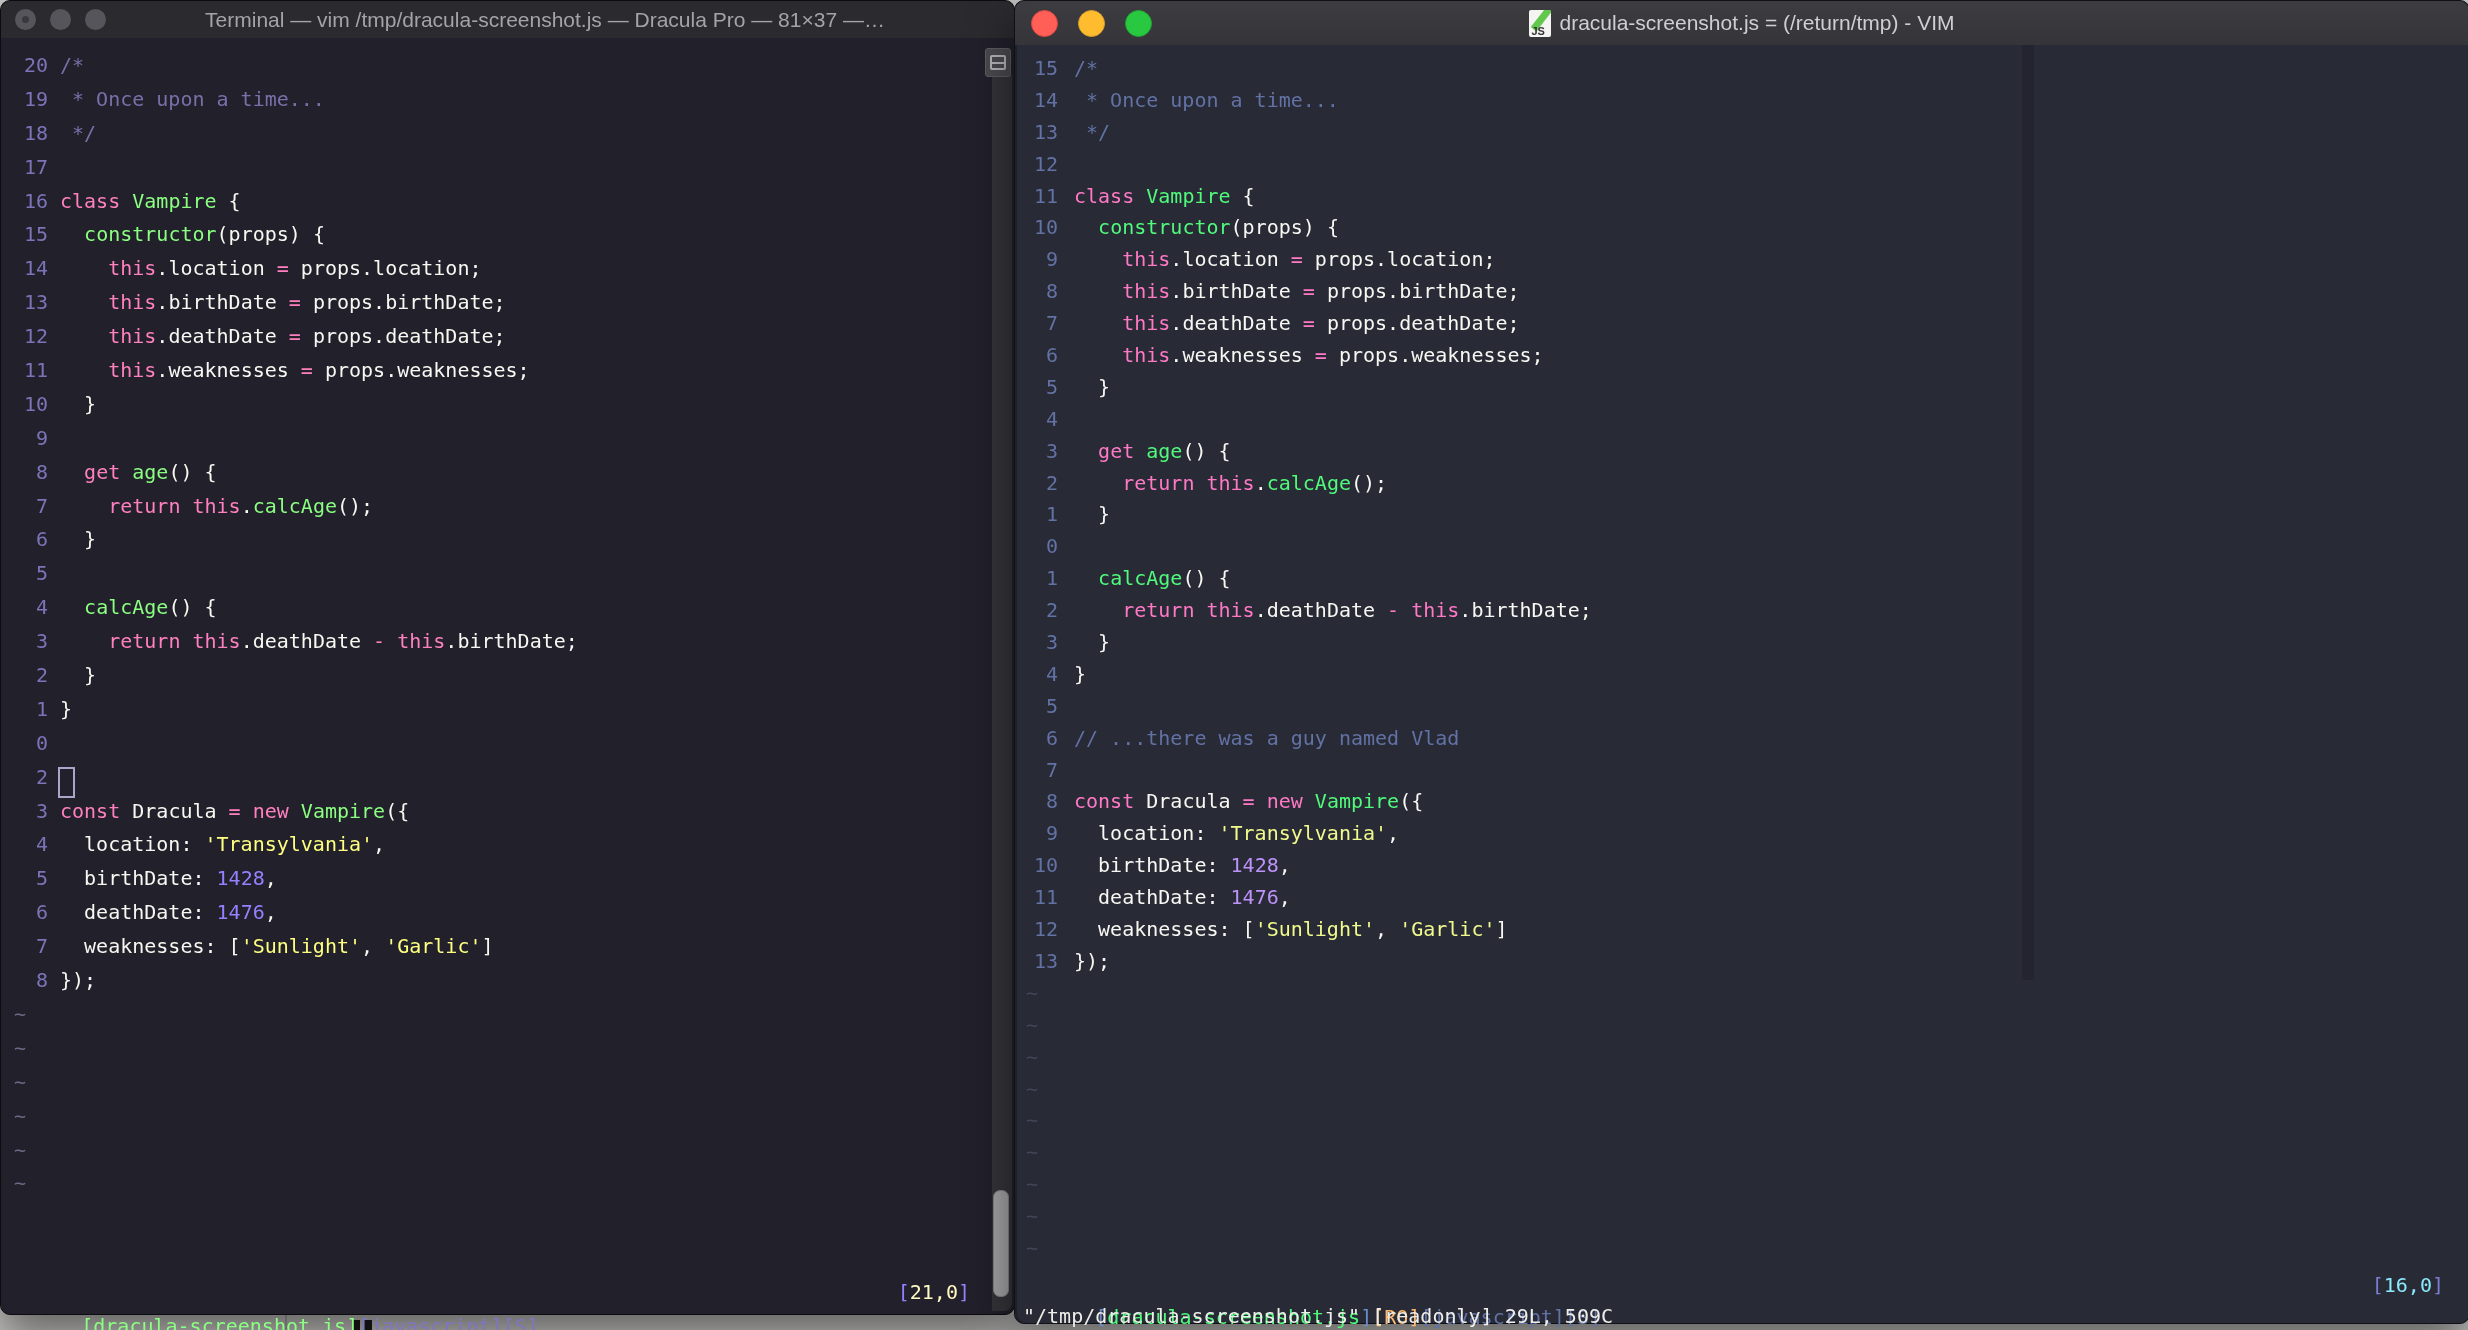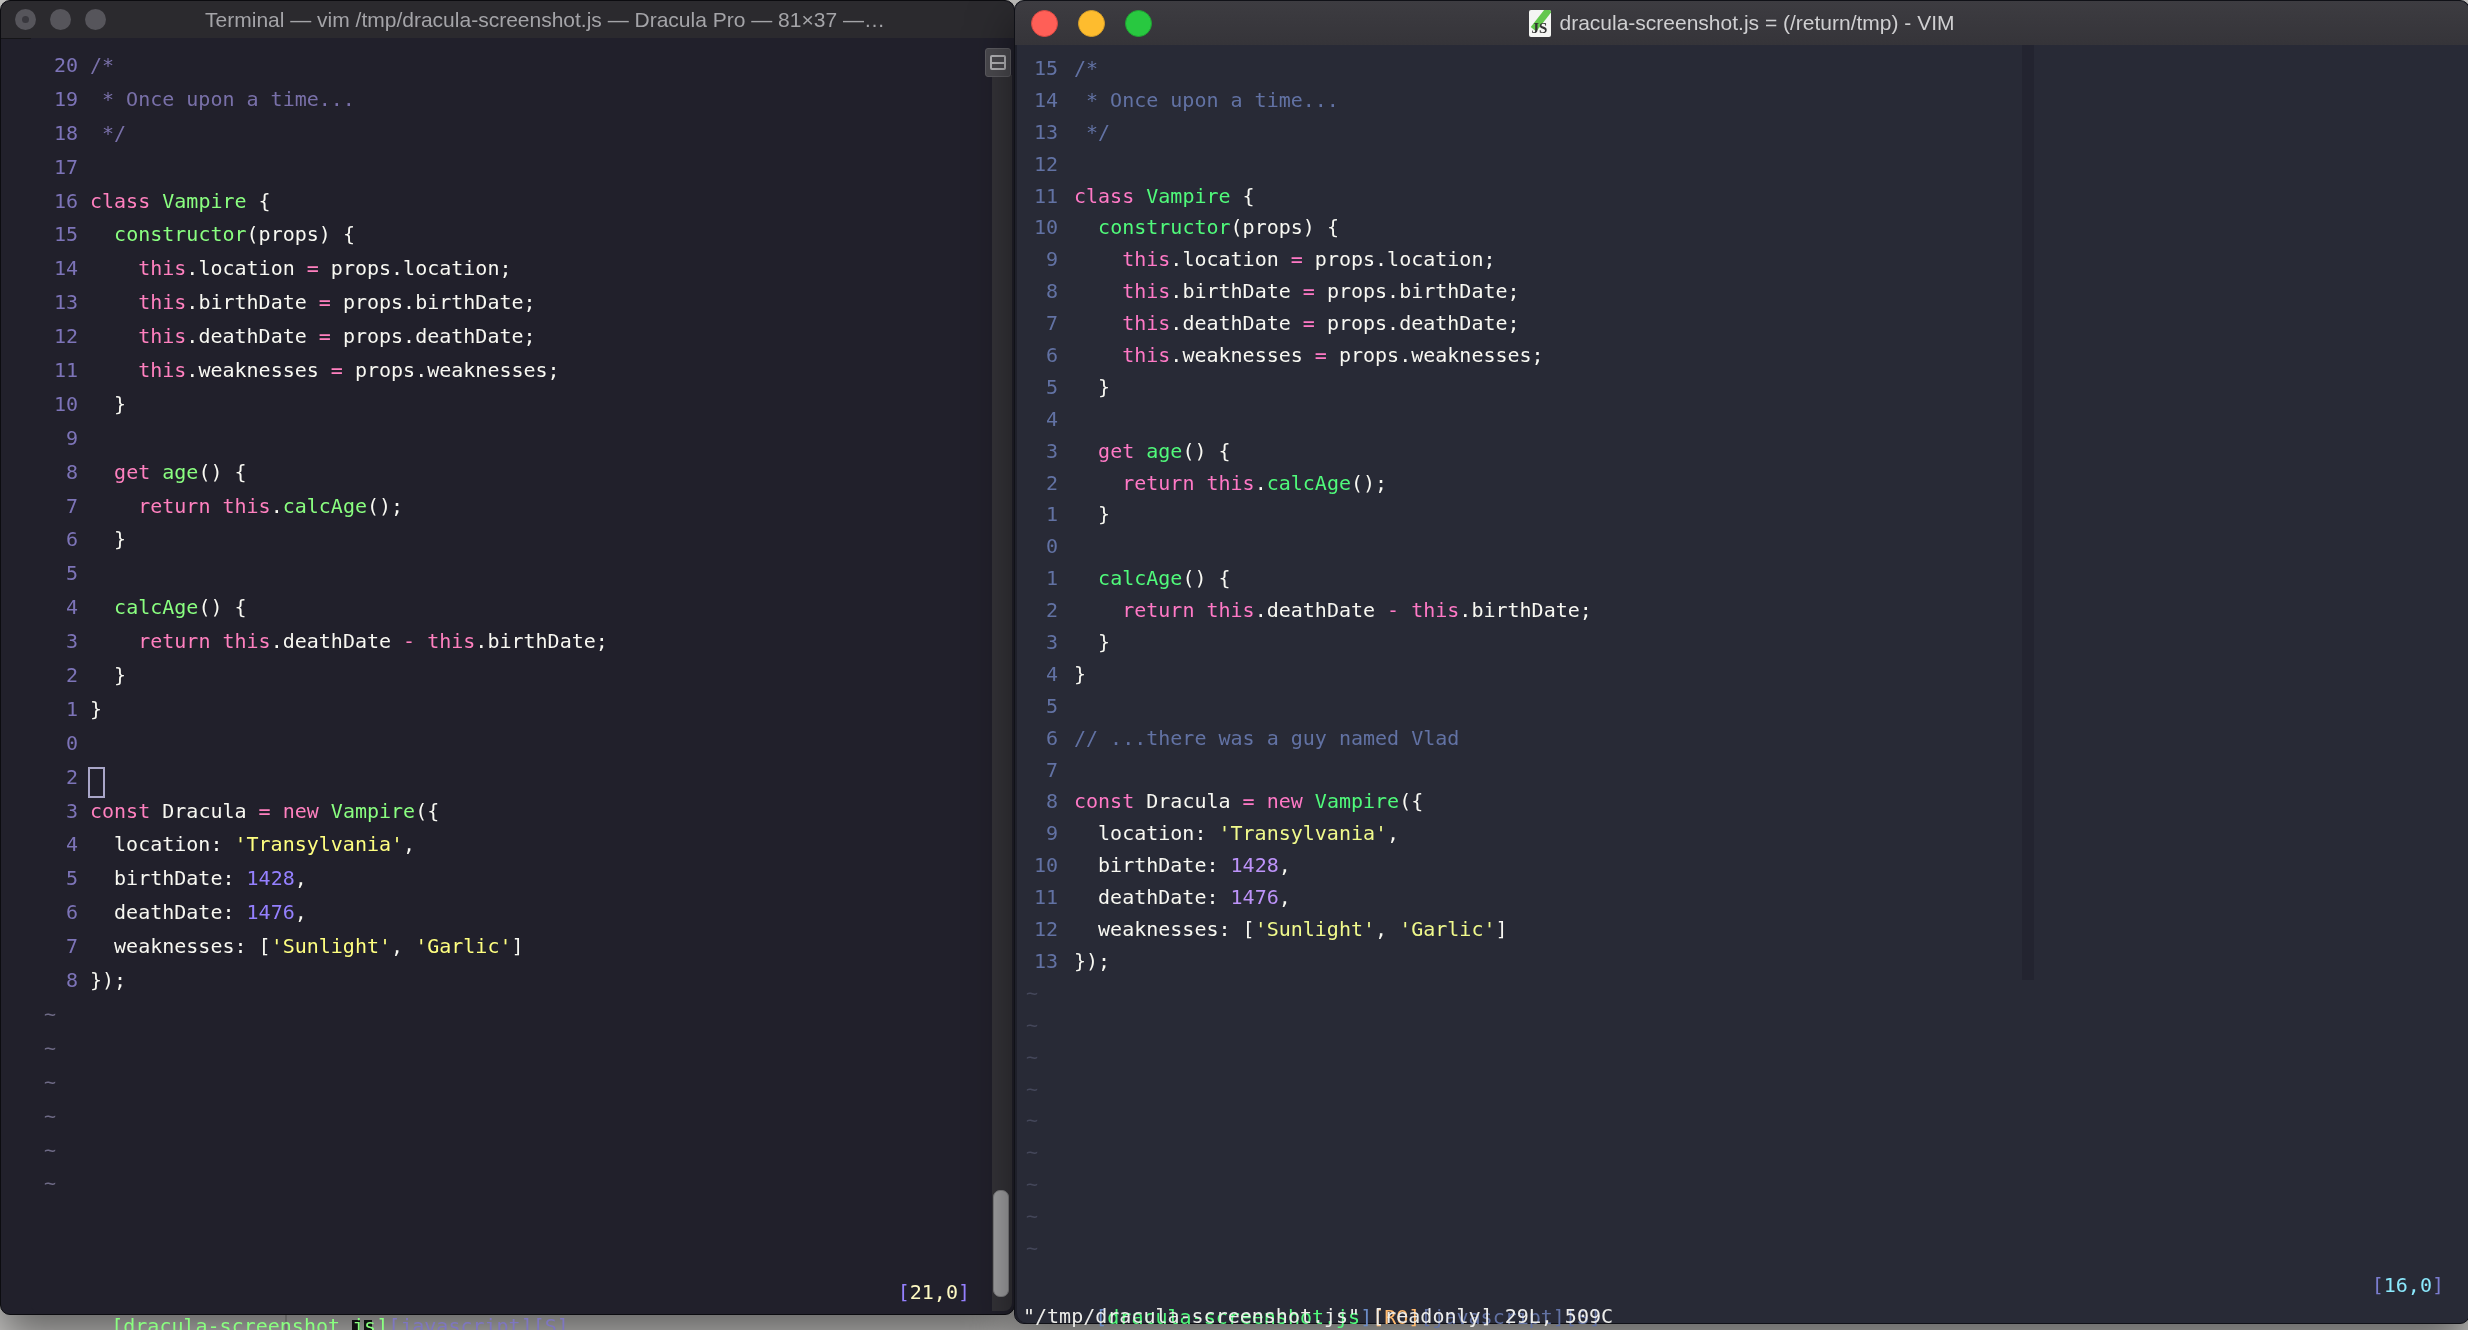--- a/index.html
+++ b/index.html
@@ -18,21 +18,21 @@
   .lights{display:flex;align-items:center;}
   .light{border-radius:50%;display:inline-block;}
   .title-text{white-space:nowrap;overflow:hidden;}
   
   #win-left{left:0;top:0;width:1013px;height:1313px;background:#21202b;border:1px solid #0c0c10;}
   #win-left .titlebar{height:37px;background:#2b2a2e;border-bottom:1px solid #151518;}
   #win-left .lights{padding-left:14px;gap:14px;}
   #win-left .light{width:21px;height:21px;background:#56555b;}
   #win-left .light .dot{display:block;width:7px;height:7px;border-radius:50%;background:#39383e;margin:7px auto;}
   #win-left .title-text{color:#a4a4a8;font-size:21px;flex:1;text-align:center;padding-right:30px;}
-  #left-content{position:absolute;left:0;top:37px;right:0;bottom:0;background:#21202b;border-radius:0 0 10px 10px;margin-left:30px;}
+  #left-content{position:absolute;left:0;top:37px;right:0;bottom:0;background:#21202b;border-radius:0 0 10px 10px;}
   #win-left .rows{position:absolute;left:0;top:11px;right:30px;}
   #win-left .row{height:33.9px;line-height:33.9px;font-size:20px;padding-left:11px;white-space:pre;}
   #win-left .num{display:inline-block;width:36px;text-align:right;color:var(--num);}
   #win-left .code{margin-left:12px;}
   #win-left .row.tilde{color:var(--tilde);padding-left:13px;}
   #cursor-left{position:absolute;left:57px;top:729px;width:13px;height:27px;border:2px solid #a9a6c8;}
   #left-statusline{position:absolute;left:0;right:20px;top:1237px;height:34px;line-height:34px;
     font-size:20px;padding-left:8px;white-space:pre;}
   #left-ruler{position:absolute;right:24px;top:0;}
   
@@ -47,21 +47,21 @@
   #win-right .titlebar{height:44px;background:linear-gradient(#3d3c41,#353439);border-bottom:1px solid #141417;
     justify-content:center;position:relative;}
   #win-right .lights{position:absolute;left:16px;top:0;height:100%;gap:20px;}
   #win-right .light{width:25px;height:25px;}
   #light-close{background:#ff5f57;border:1px solid #d94942;}
   #light-min{background:#febc2e;border:1px solid #d8a029;}
   #light-zoom{background:#28c840;border:1px solid #1fa432;}
   #win-right .title-text{color:#cfcfd1;font-size:21px;display:flex;align-items:center;gap:8px;}
   #doc-icon{position:relative;width:22px;height:27px;background:#f4f5f3;border-radius:2px;display:inline-block;overflow:hidden;}
   #doc-icon .pencil{position:absolute;left:9px;top:-4px;width:7px;height:26px;background:#63c74d;transform:rotate(38deg);}
-  #doc-icon .js{position:absolute;left:2px;bottom:0px;font-size:15px;font-weight:bold;color:#333;font-family:Liberation Serif, serif;}
+  #doc-icon .js{position:absolute;left:2px;bottom:0px;font-size:11px;font-weight:bold;color:#333;font-family:Liberation Sans, sans-serif;}
   #right-content{position:absolute;left:0;top:44px;right:0;bottom:0;background:#282a36;border-radius:0 0 10px 10px;
     box-shadow:inset 2px 0 0 #1e1f29;}
   #colorcolumn{position:absolute;left:1007px;top:0;width:12px;height:935px;background:#232430;}
   #win-right .rows{position:absolute;left:0;top:8px;right:4px;}
   #win-right .row{height:31.9px;line-height:31.9px;font-size:20px;padding-left:11px;white-space:pre;}
   #win-right .num{display:inline-block;width:32px;text-align:right;color:var(--num);}
   #win-right .code{margin-left:16px;}
   #win-right .row.tilde{color:var(--tilde);padding-left:11px;}
   #right-statusline{position:absolute;left:0;right:10px;top:1224px;height:32px;line-height:32px;font-size:20px;
     padding-left:8px;white-space:pre;}

